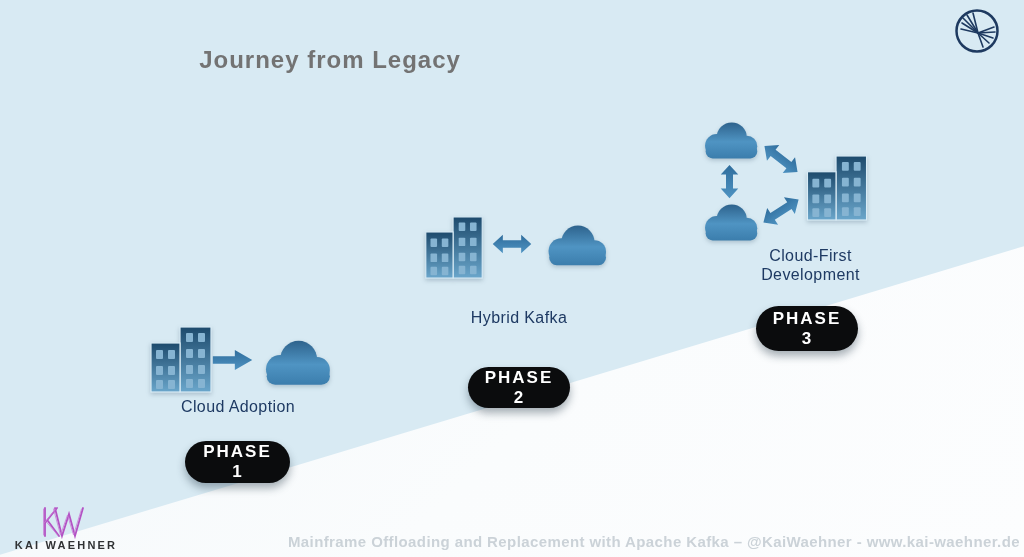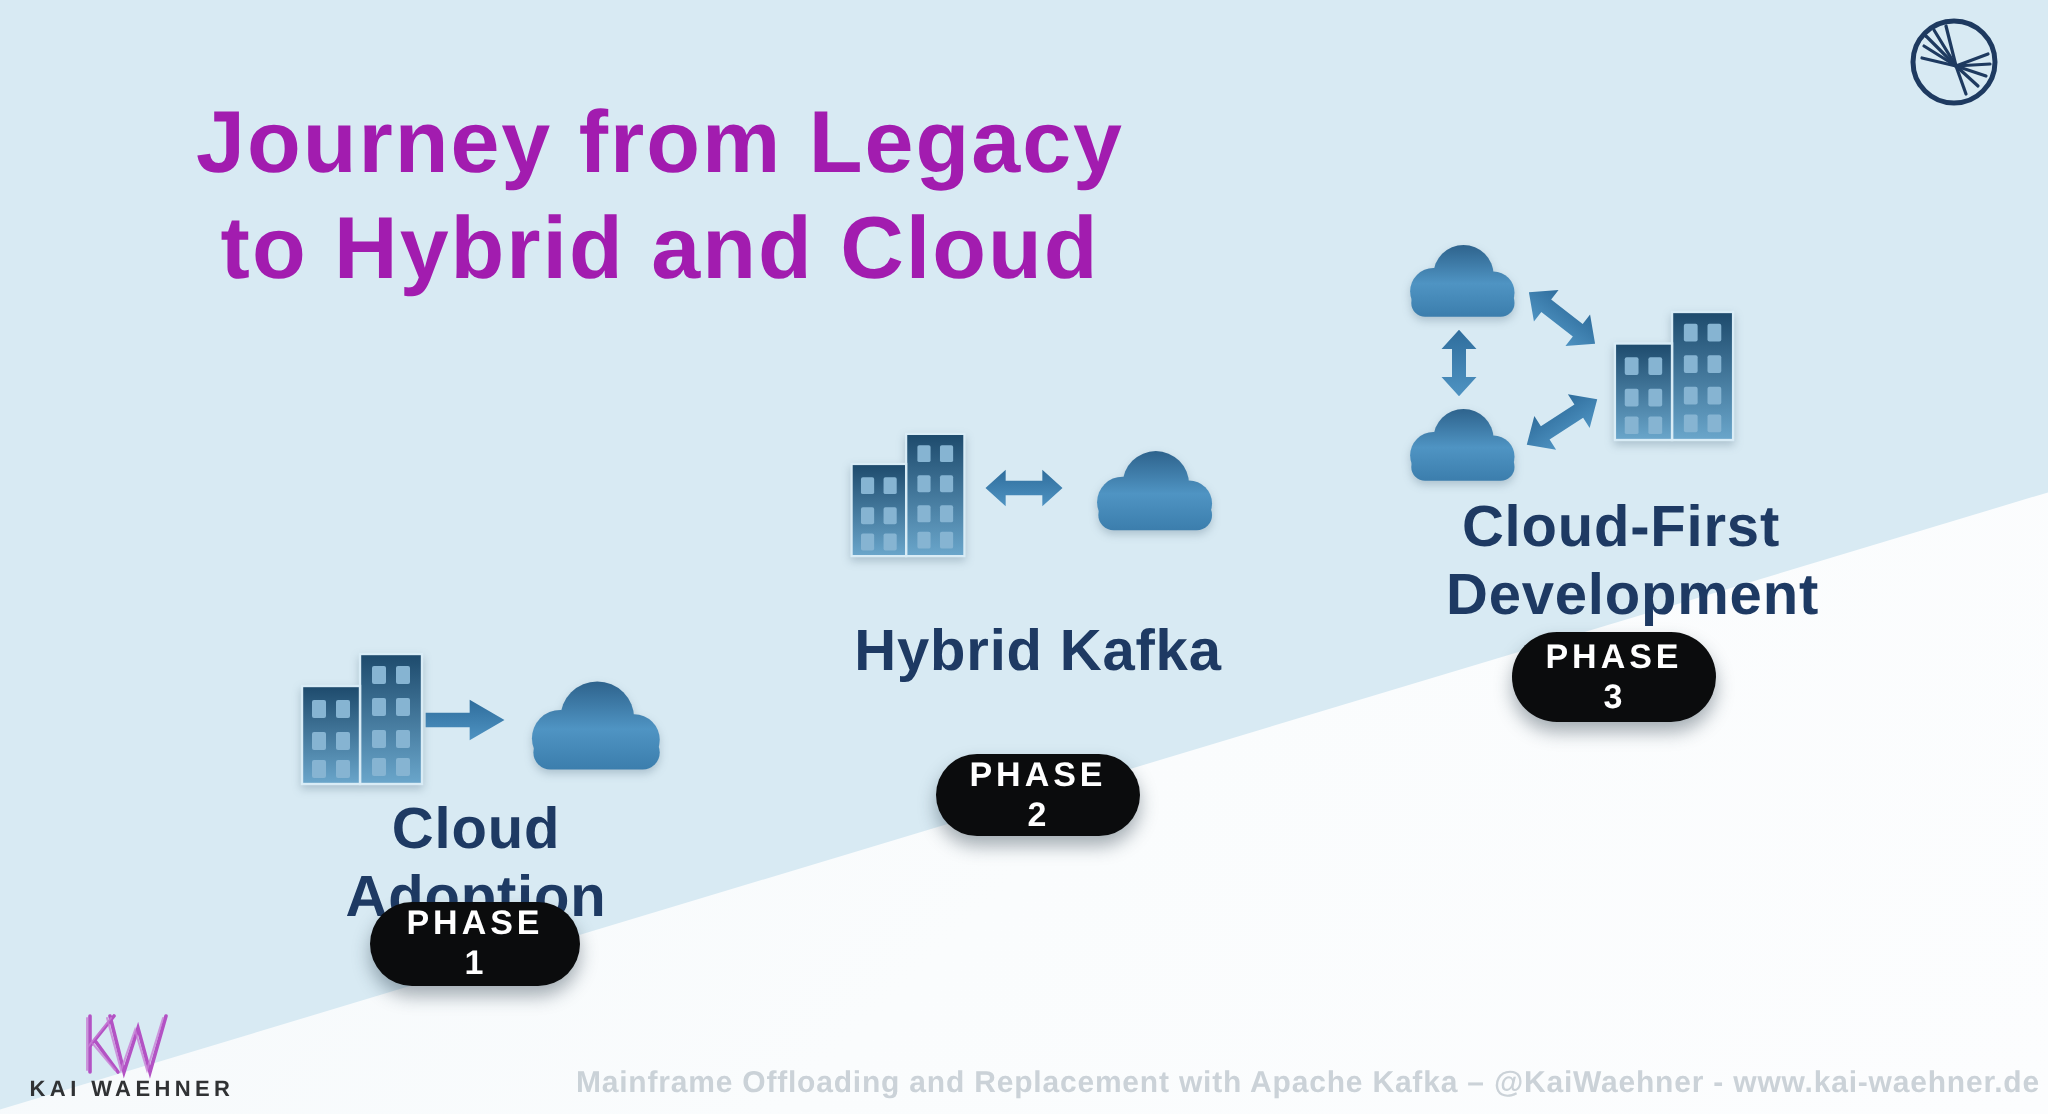--- a/index.html
+++ b/index.html
@@ -11,36 +11,35 @@
     font-family:"Liberation Sans", sans-serif;
   }
   .diag{
     position:absolute;inset:0;
     background:linear-gradient(135deg,#f2f7fa 0%,#fafcfd 60%,#fcfdfe 100%);
     clip-path:polygon(0 99.6%, 100% 44.2%, 100% 100%, 0 100%);
   }
   .title{
     position:absolute;left:70px;top:46px;width:520px;
     text-align:center;
-    color:#a21caf;
-    font-size:44px;font-weight:600;letter-spacing:1px;line-height:1.2;
+    color:#737373;
+    font-size:24px;font-weight:600;letter-spacing:1px;line-height:1.2;
   }
   .phase-label{
     position:absolute;text-align:center;
-    color:#1e3a63;font-size:29px;font-weight:700;letter-spacing:0.4px;
+    color:#1e3a63;font-size:16px;font-weight:400;letter-spacing:0.4px;
     line-height:1.18;
   }
   .pill{
     position:absolute;
     background:#0b0c0d;border-radius:24px;
     box-shadow:0 5px 9px rgba(35,55,70,.4);
     color:#ffffff;text-align:center;
     display:flex;flex-direction:column;justify-content:center;align-items:center;
     font-weight:700;
-    margin-top:10px;
   }
   .pill .pt{font-size:17px;letter-spacing:2px;line-height:1.15;}
   .pill .pn{font-size:17px;letter-spacing:1px;line-height:1.15;}
   .footer{
     position:absolute;left:170px;top:533px;width:850px;
     text-align:right;
     color:#c6ced4;opacity:.9;
     font-size:15px;letter-spacing:0.4px;font-weight:600;
   }
   .brand-name{
@@ -72,21 +71,20 @@
         <stop offset="0" stop-color="#2f6d9c"></stop>
         <stop offset="1" stop-color="#4e93c2"></stop>
       </linearGradient>
     </defs>
   </svg>
 
   <div class="diag"></div>
 
   <div class="title">
     <div>Journey from Legacy</div>
-    <div>to Hybrid and Cloud</div>
   </div>
 
   <svg class="abs" style="left:953px;top:7px;" width="48" height="48" viewBox="0 0 48 48">
     <circle cx="24" cy="24" r="20.5" fill="none" stroke="#1e3a60" stroke-width="2.5"></circle>
     <g stroke="#1e3a60" stroke-width="1.6" stroke-linecap="round">
       <line x1="25" y1="26" x2="10" y2="11"></line>
       <line x1="25" y1="26" x2="14" y2="8"></line>
       <line x1="25" y1="26" x2="20" y2="6"></line>
       <line x1="25" y1="26" x2="9" y2="16"></line>
       <line x1="25" y1="26" x2="8" y2="22"></line>

